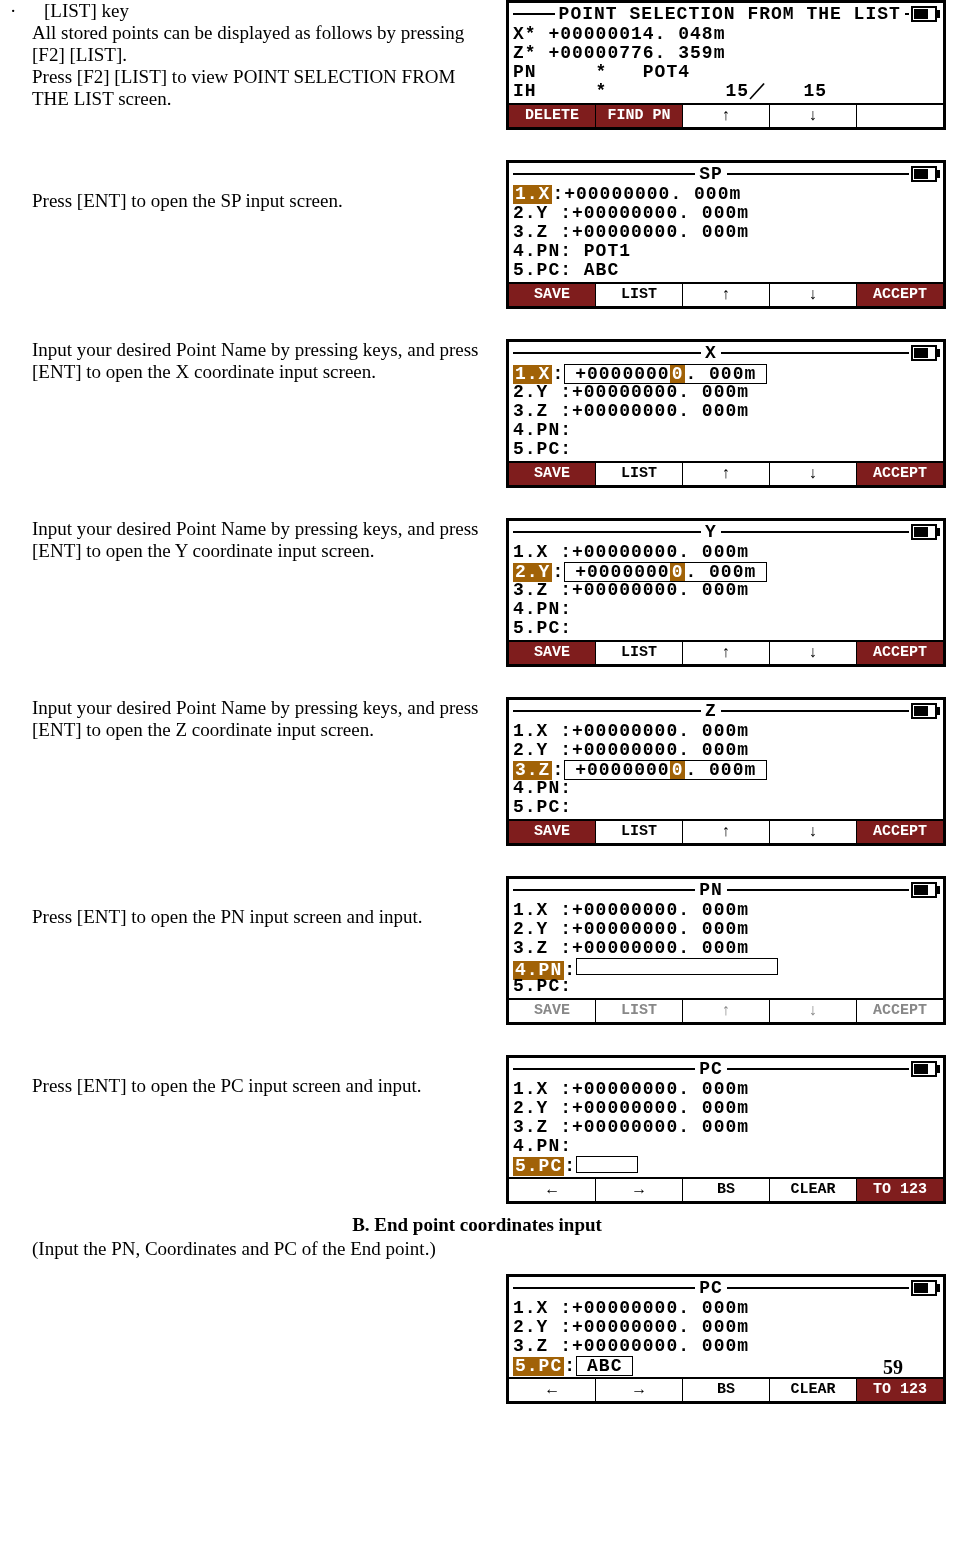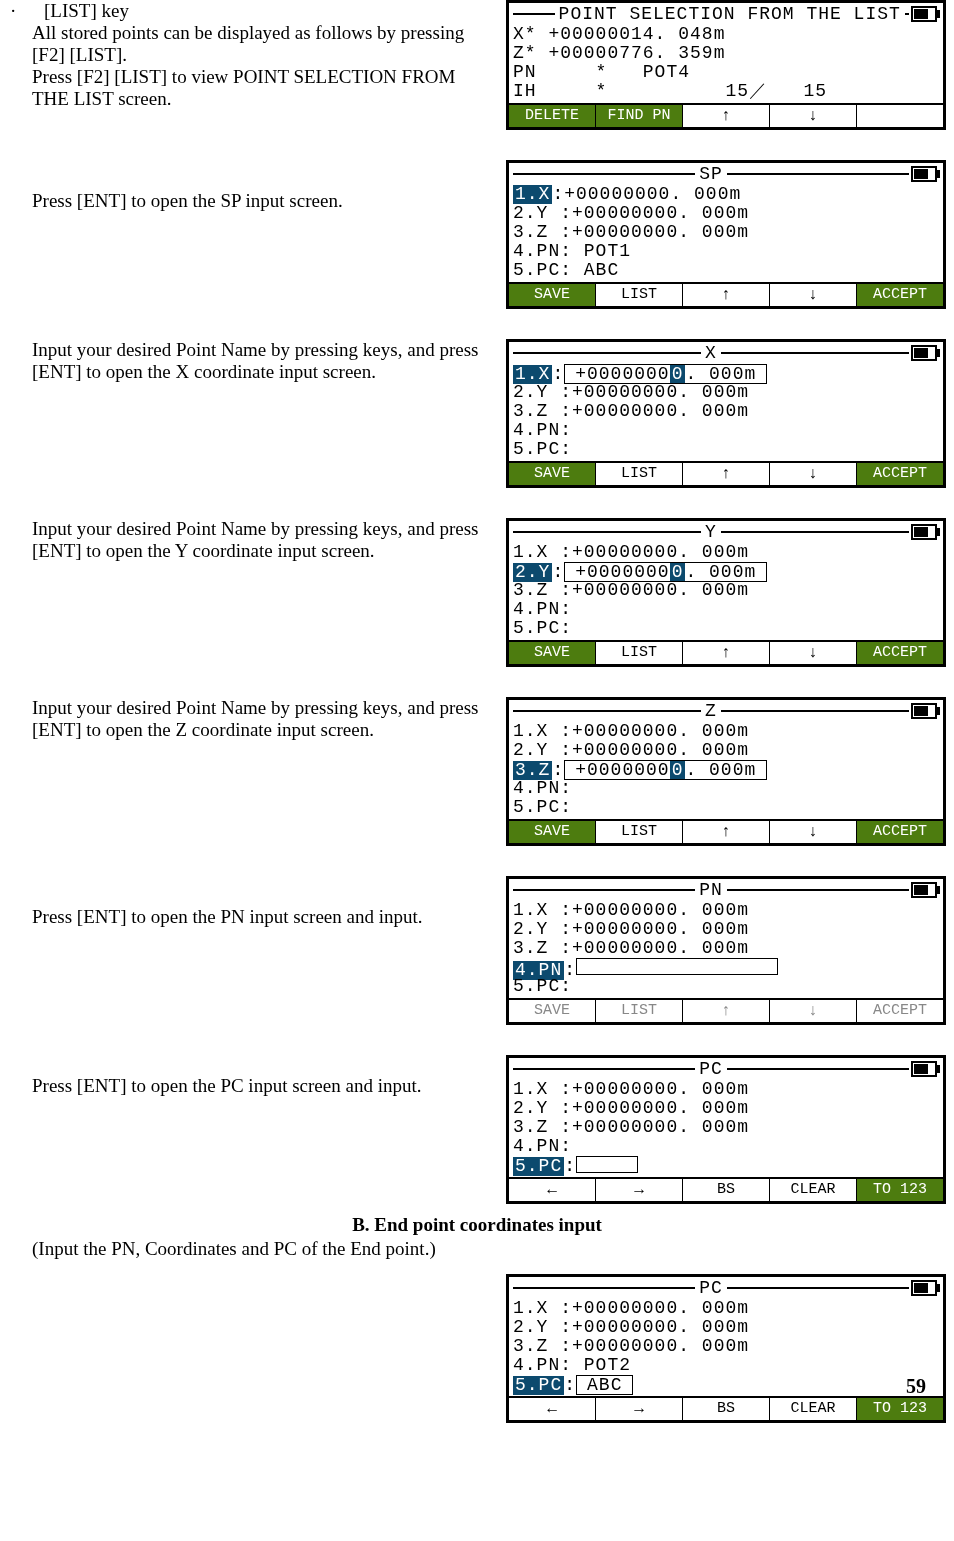--- a/index.html
+++ b/index.html
@@ -35,21 +35,21 @@
     margin-left: 24px;
   }
   .screen-col {
     width: 440px;
     flex-shrink: 0;
   }
   .lcd {
     border: 3px solid #000;
     background: #fff;
     font-family: "Courier New", monospace;
-    font-weight: normal;
+    font-weight: bold;
     font-size: 18px;
     line-height: 1.05;
     padding: 2px 4px 0 4px;
     position: relative;
   }
   .lcd .title-row {
     display: flex;
     align-items: center;
     height: 18px;
     margin-bottom: 2px;
@@ -90,21 +90,21 @@
     left: 1px;
     width: 14px;
     background: #000;
   }
   .content-line {
     white-space: pre;
     letter-spacing: 1px;
     height: 19px;
   }
   .hl {
-    background: #0c4a6e;
+    background: #a16207;
     color: #fff;
     padding: 0 2px;
     display: inline-block;
   }
   .boxed {
     border: 1px solid #000;
     padding: 0 10px;
     display: inline-block;
     line-height: 1;
   }
@@ -119,36 +119,36 @@
     border-right: 1px solid #000;
     text-align: center;
     font-size: 15px;
     display: flex;
     align-items: center;
     justify-content: center;
     letter-spacing: 0;
     white-space: nowrap;
   }
   .sk:last-child { border-right: none; }
-  .sk.inv { background: #4d7c0f; color: #fff; }
+  .sk.inv { background: #7f1d1d; color: #fff; }
   .sk.dim { color: #888; }
   .arrow { font-size: 16px; }
   .section-b {
     font-weight: bold;
     margin-top: 4px;
     margin-bottom: 2px;
     text-align: center;
   }
   .paren {
     margin-left: 24px;
     margin-bottom: 14px;
   }
   .pagenum {
     position: absolute;
-    right: 20px;
+    right: 43px;
     bottom: 25px;
     font-family: "Times New Roman", serif;
     font-weight: bold;
     font-size: 20px;
   }
   .pagenum-rel {
     position: relative;
   }
 </style>
 </head>
@@ -381,21 +381,20 @@
           <div class="title-line"></div>
           <div class="title-text">PC</div>
           <div class="title-line"></div>
           <span class="batt">
               <span class="fill"></span>
             </span>
         </div>
         <div class="content-line">1.X :+00000000. 000m</div>
         <div class="content-line">2.Y :+00000000. 000m</div>
         <div class="content-line">3.Z :+00000000. 000m</div>
-        <div class="content-line">4.PN: POT2</div>
         <div class="content-line"><span class="hl">5.PC</span><span>:</span><span class="boxed">ABC</span></div>
         <div class="softkeys">
           <div class="sk arrow">←</div>
           <div class="sk arrow">→</div>
           <div class="sk">BS</div>
           <div class="sk">CLEAR</div>
           <div class="sk inv">TO 123</div>
         </div>
       </div>
       <div class="pagenum">59</div>

